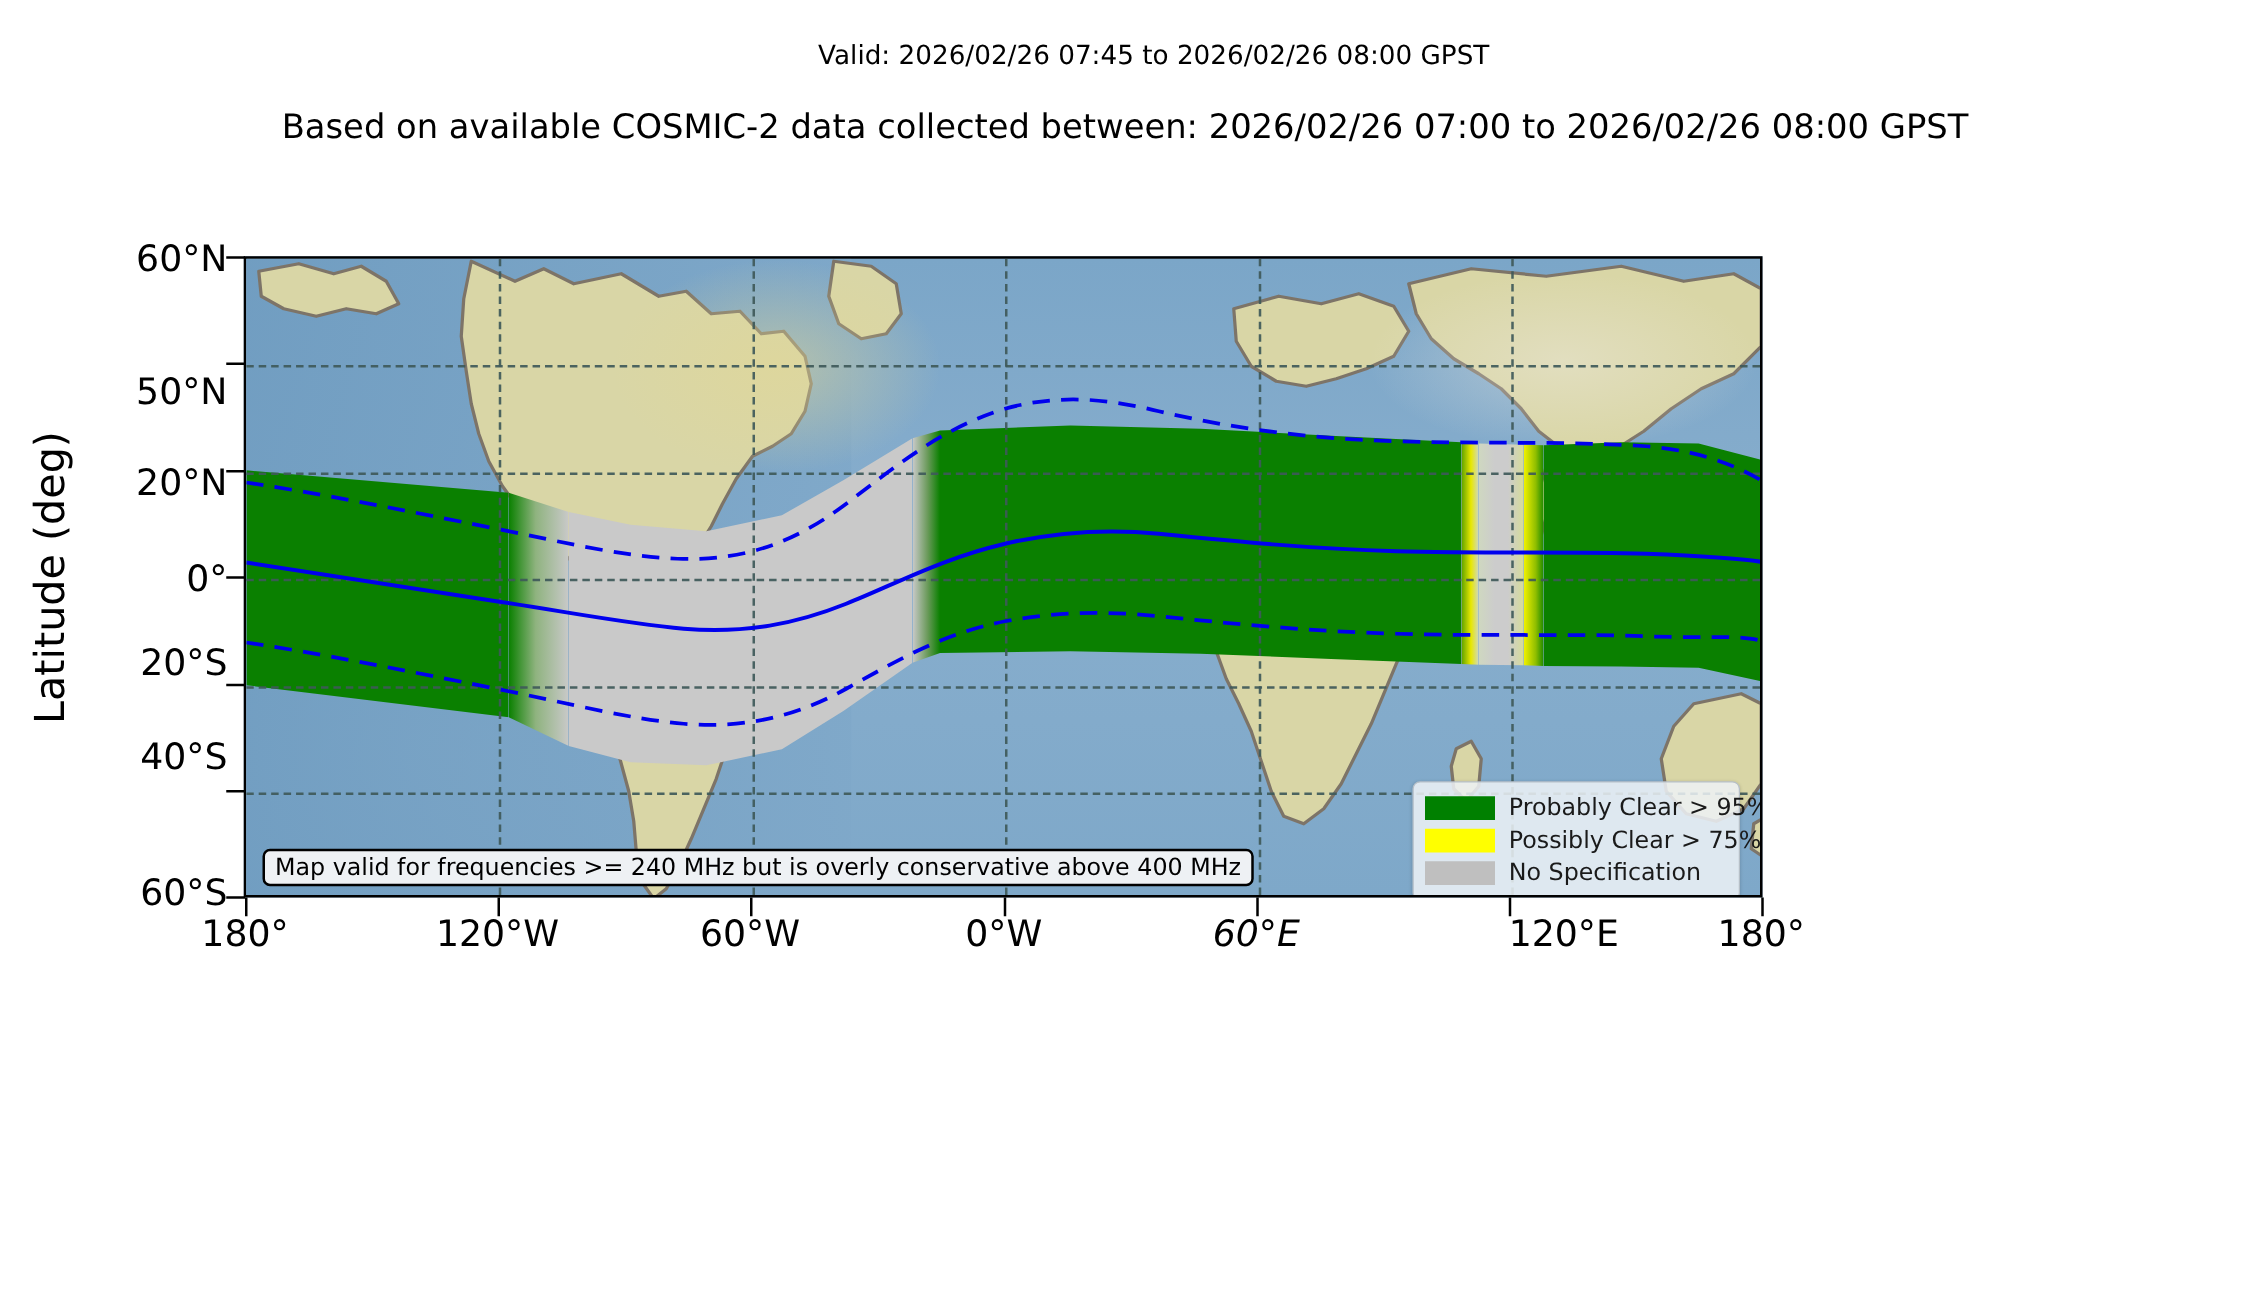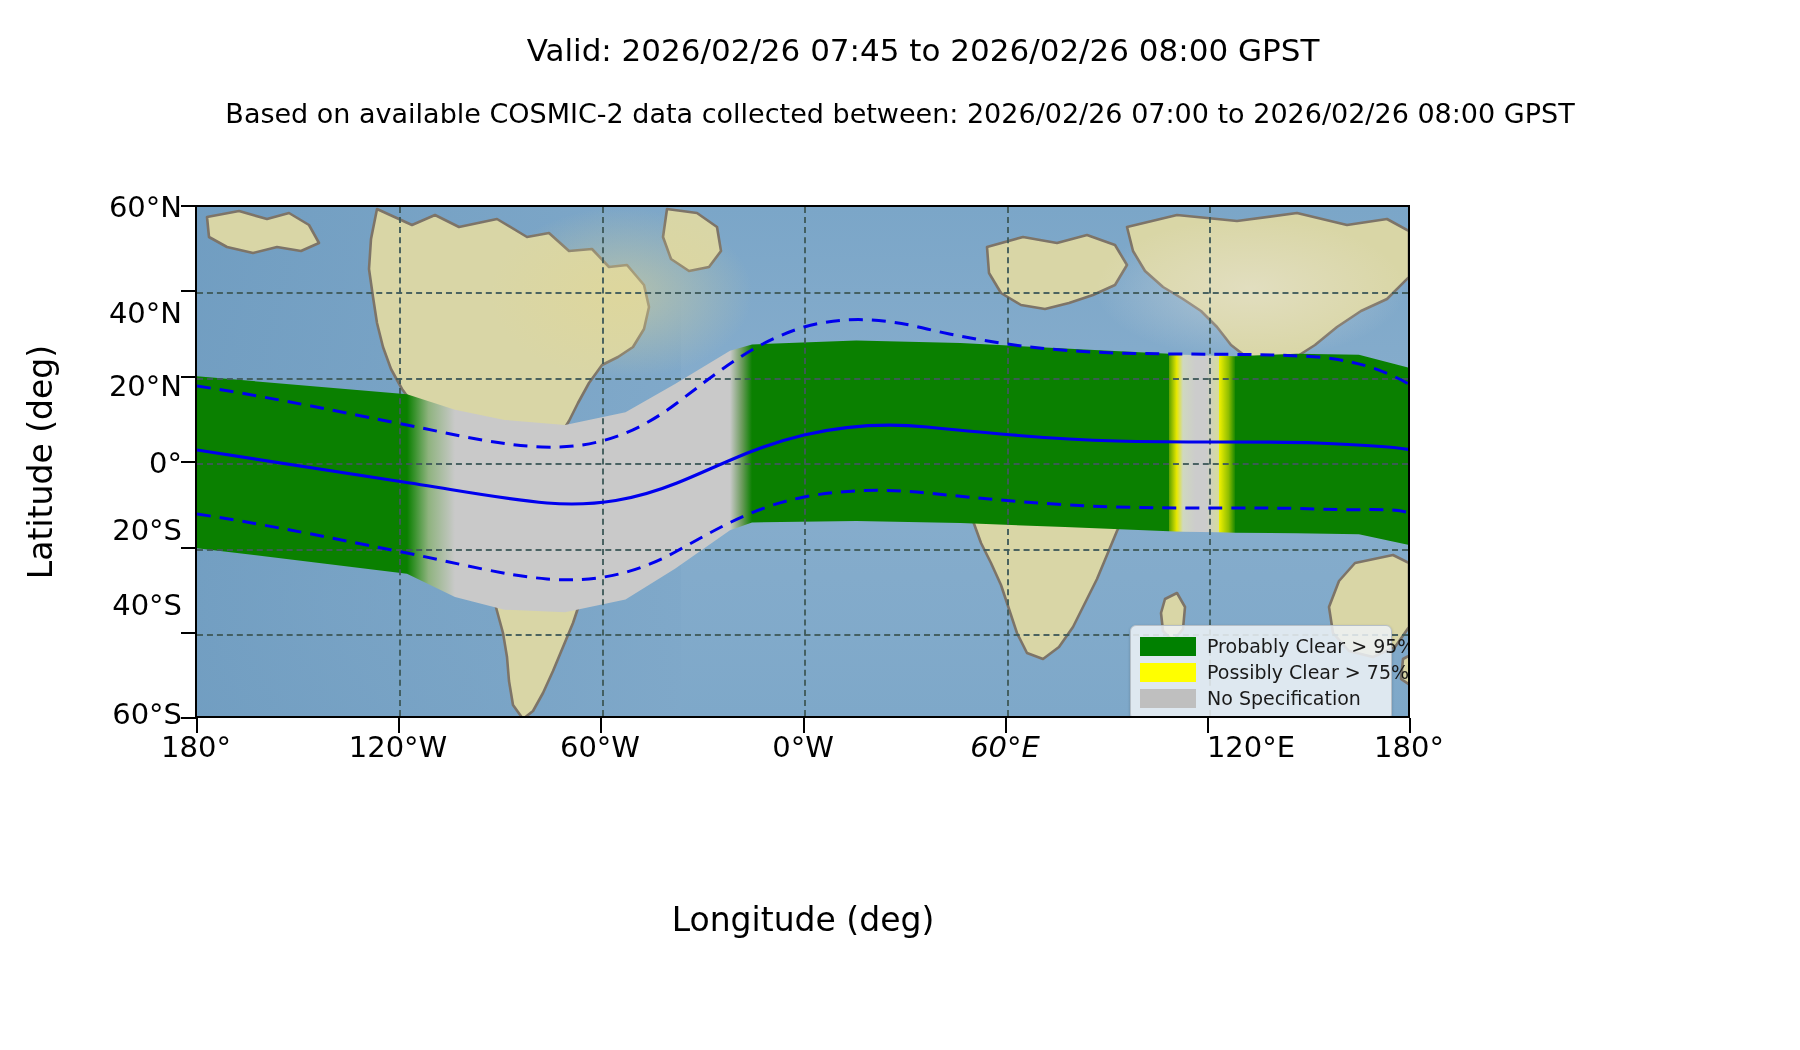--- a/index.html
+++ b/index.html
@@ -6,21 +6,21 @@
   body{
     width:1800px;height:1050px;background:#ffffff;
     font-family:"DejaVu Sans","Liberation Sans",sans-serif;
     overflow:hidden;position:relative;
   }
   .stage{position:absolute;inset:0;}
 
   
   .title-block{position:absolute;left:0;top:0;width:1800px;text-align:center;}
   #title-main{font-size:30px;color:#000;margin-top:24px;letter-spacing:.2px;}
-  #title-valid{font-size:31px;color:#000;margin-top:32px;margin-left:46px;}
+  #title-valid{font-size:21px;color:#000;margin-top:32px;margin-left:46px;}
   #title-source{font-size:27px;color:#000;margin-top:30px;}
 
   
   .plot-frame{
     position:absolute;left:195px;top:205px;width:1215px;height:513px;
     border:2.5px solid #000;box-sizing:border-box;overflow:hidden;background:#8fb0cd;
   }
   .map-canvas{position:absolute;inset:0;}
 
   
@@ -66,39 +66,38 @@
 
   <div class="title-block">
     <div id="title-valid">Valid: 2026/02/26 07:45 to 2026/02/26 08:00 GPST</div>
     <div id="title-source">Based on available COSMIC-2 data collected between: 2026/02/26 07:00 to 2026/02/26 08:00 GPST</div>
   </div>
 
   <div id="axis-title-y">Latitude (deg)</div>
 
   <div>
     <div class="ylabel" style="top:190px;">60°N</div>
-    <div class="ylabel" style="top:296px;">40°N</div>
+    <div class="ylabel" style="top:296px;">50°N</div>
     <div class="ylabel" style="top:369px;">20°N</div>
     <div class="ylabel" style="top:446px;">0°</div>
     <div class="ylabel" style="top:513px;margin-left:20px;">20°S</div>
     <div class="ylabel" style="top:588px;">40°S</div>
     <div class="ylabel" style="top:697px;">60°S</div>
   </div>
 
   <div>
     <div class="xlabel" style="left:196px;top:730px;">180°</div>
     <div class="xlabel" style="left:398px;top:730px;">120°W</div>
     <div class="xlabel" style="left:600px;top:730px;">60°W</div>
     <div class="xlabel" style="left:803px;top:730px;">0°W</div>
     <div class="xlabel" style="left:1005px;top:730px;font-style:italic;">60°E</div>
     <div class="xlabel" style="left:1207px;top:730px;margin-left:44px;">120°E</div>
     <div class="xlabel" style="left:1409px;top:730px;">180°</div>
   </div>
 
-  <div id="axis-title-x">Longitude (deg)</div>
 
   <div class="plot-frame">
 
     <div class="map-canvas">
       <div class="ocean"></div>
       <div class="ocean-dark"></div>
 
       <svg width="1215" height="513" viewBox="0 0 1215 513" preserveAspectRatio="none" style="position:absolute;inset:0;">
         <g fill="#d9d6a6" stroke="#7d7468" stroke-width="2.6" stroke-linejoin="round">
 
@@ -234,20 +233,25 @@
       <div class="legend-row" style="height:26px;">
         <span class="swatch" style="width:56px;height:19px;margin-right:11px;background:#ffff00;"></span>
         <span class="legend-text" style="font-size:19px;">Possibly Clear &gt; 75% Probability Clear</span>
       </div>
       <div class="legend-row" style="height:26px;">
         <span class="swatch" style="width:56px;height:19px;margin-right:11px;background:#bfbfbf;"></span>
         <span class="legend-text" style="font-size:19px;">No Specification</span>
       </div>
     </div>
 
+    <div style="position:absolute;left:13px;top:472px;
+                background:#eef1f4;border:2px solid #000;border-radius:6px;
+                padding:2px 8px;box-sizing:border-box;">
+      <span class="note-text" style="font-size:19px;">Map valid for frequencies &gt;= 240 MHz but is overly conservative above 400 MHz</span>
+    </div>
 
   </div>
 
   <div>
     <div style="position:absolute;left:181px;top:205px;width:15px;height:0;border-top:2.5px solid #000;"></div>
     <div style="position:absolute;left:181px;top:290px;width:15px;height:0;border-top:2.5px solid #000;"></div>
     <div style="position:absolute;left:181px;top:376px;width:15px;height:0;border-top:2.5px solid #000;"></div>
     <div style="position:absolute;left:181px;top:461px;width:15px;height:0;border-top:2.5px solid #000;"></div>
     <div style="position:absolute;left:181px;top:547px;width:15px;height:0;border-top:2.5px solid #000;"></div>
     <div style="position:absolute;left:181px;top:632px;width:15px;height:0;border-top:2.5px solid #000;"></div>

